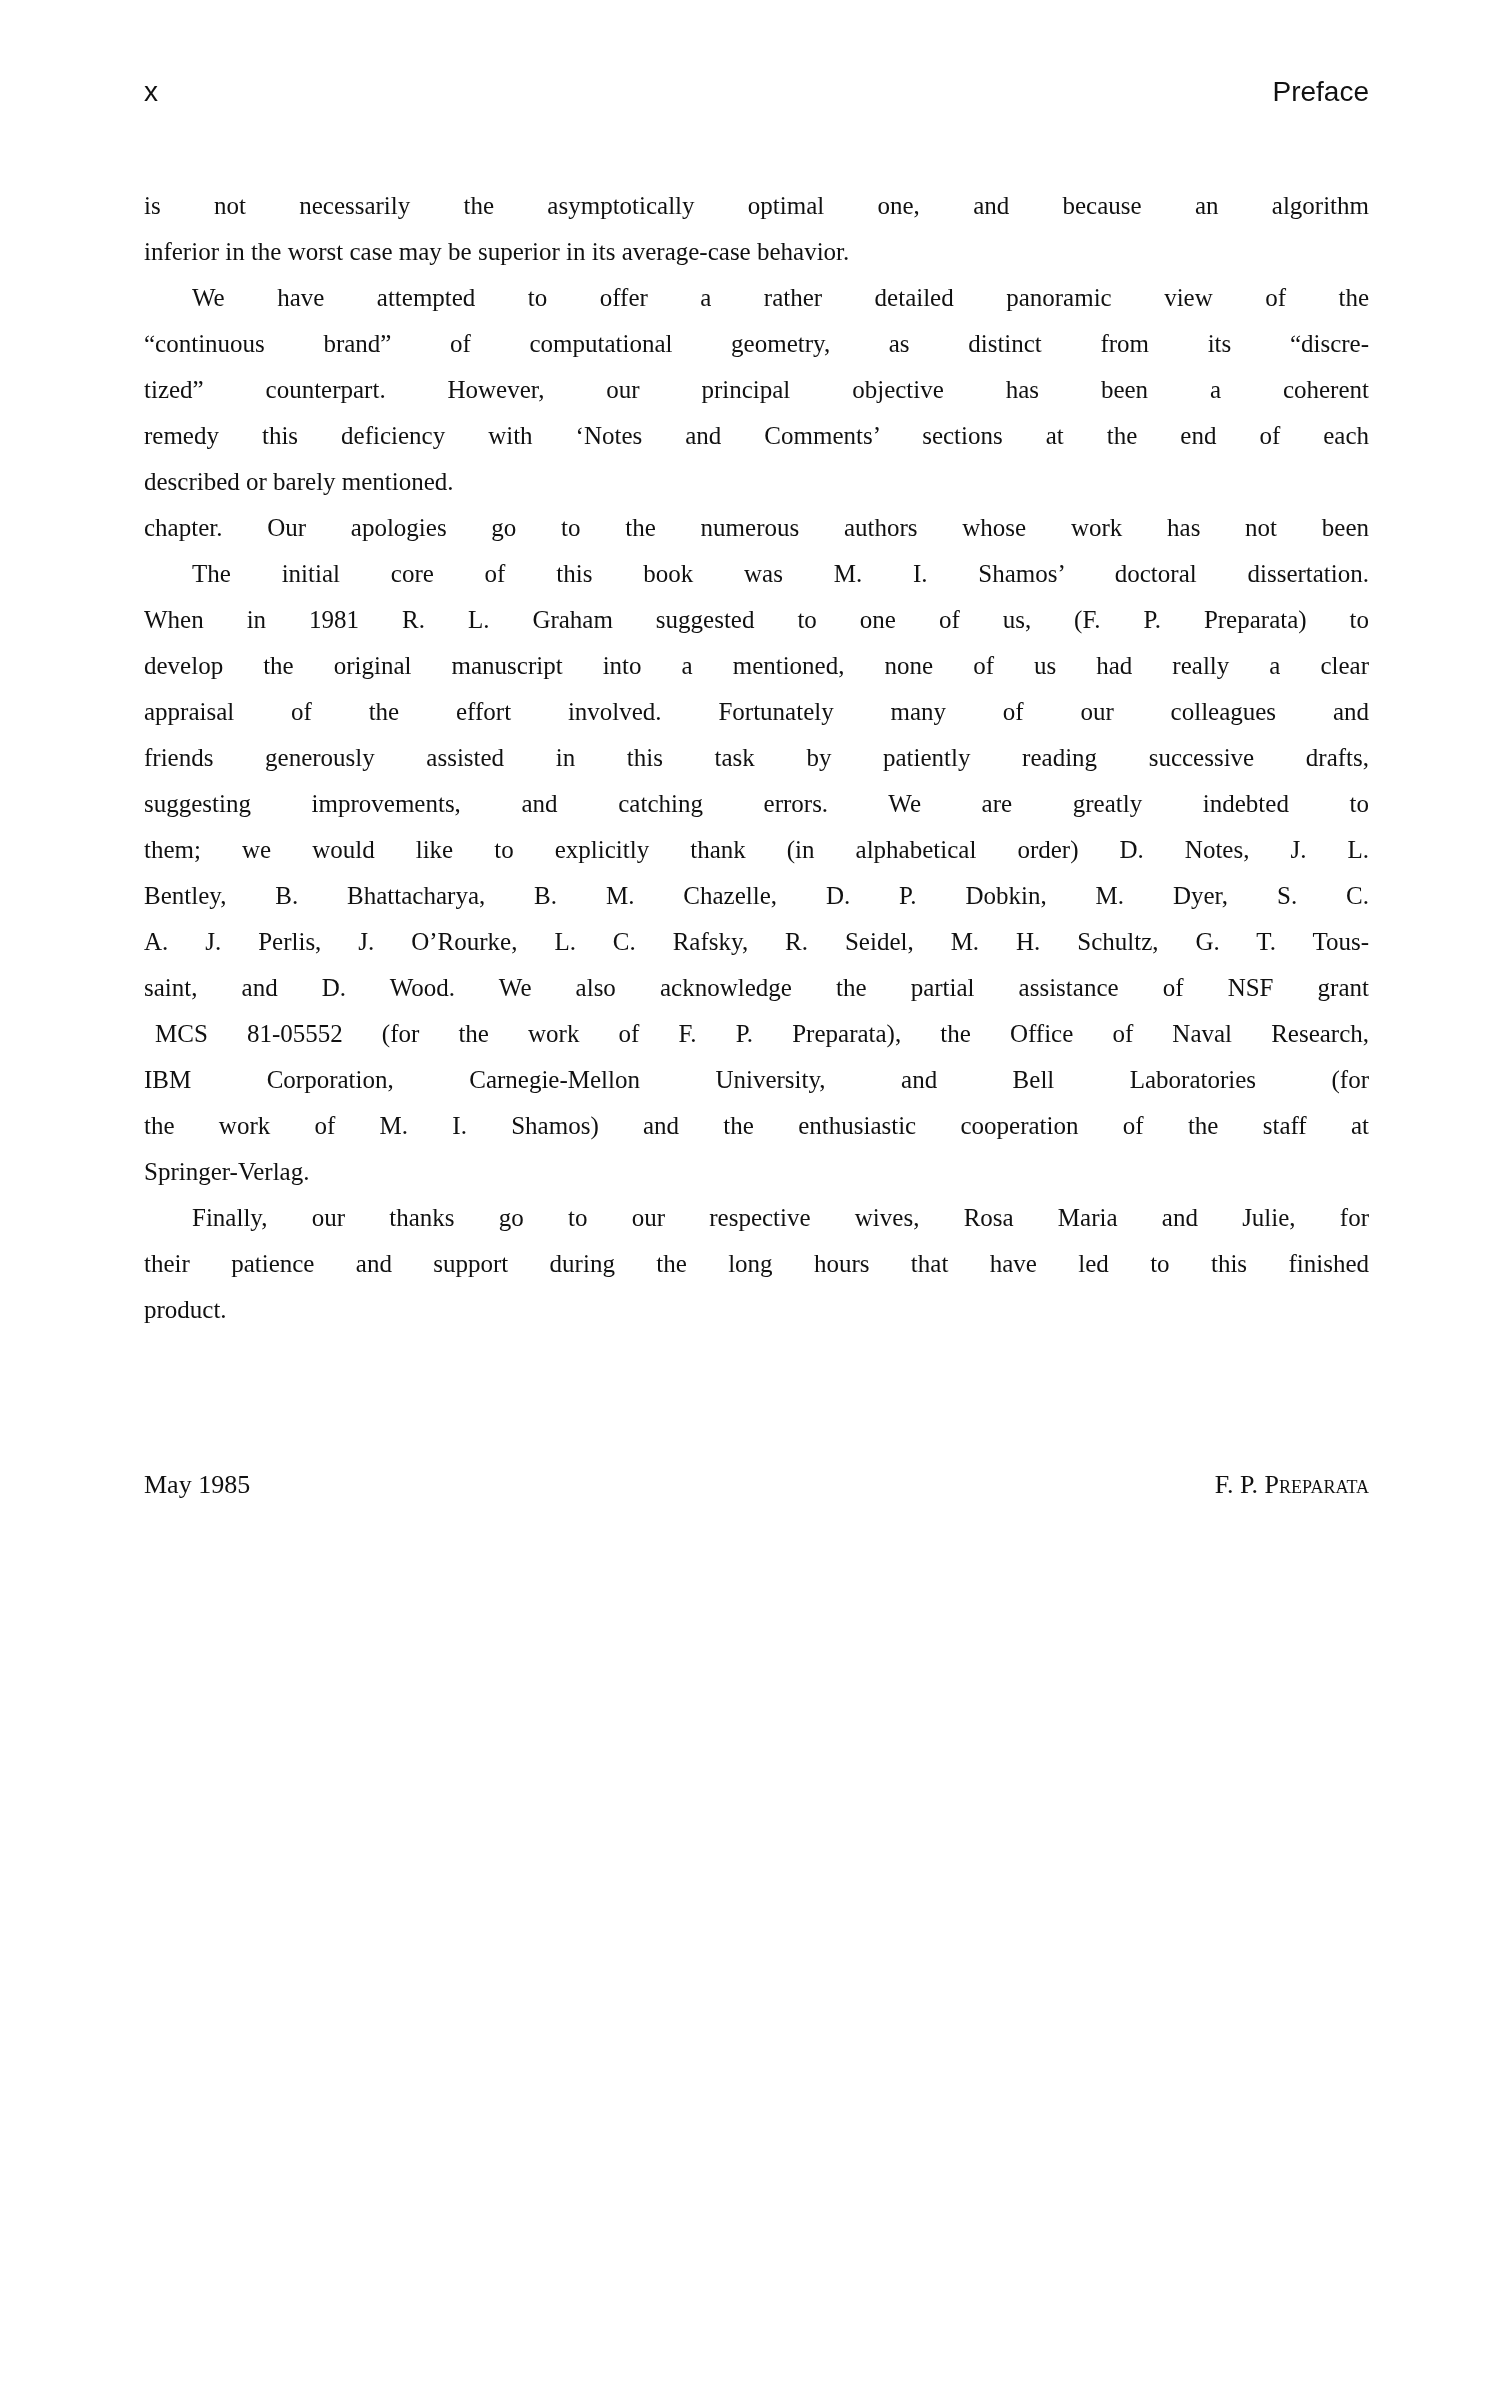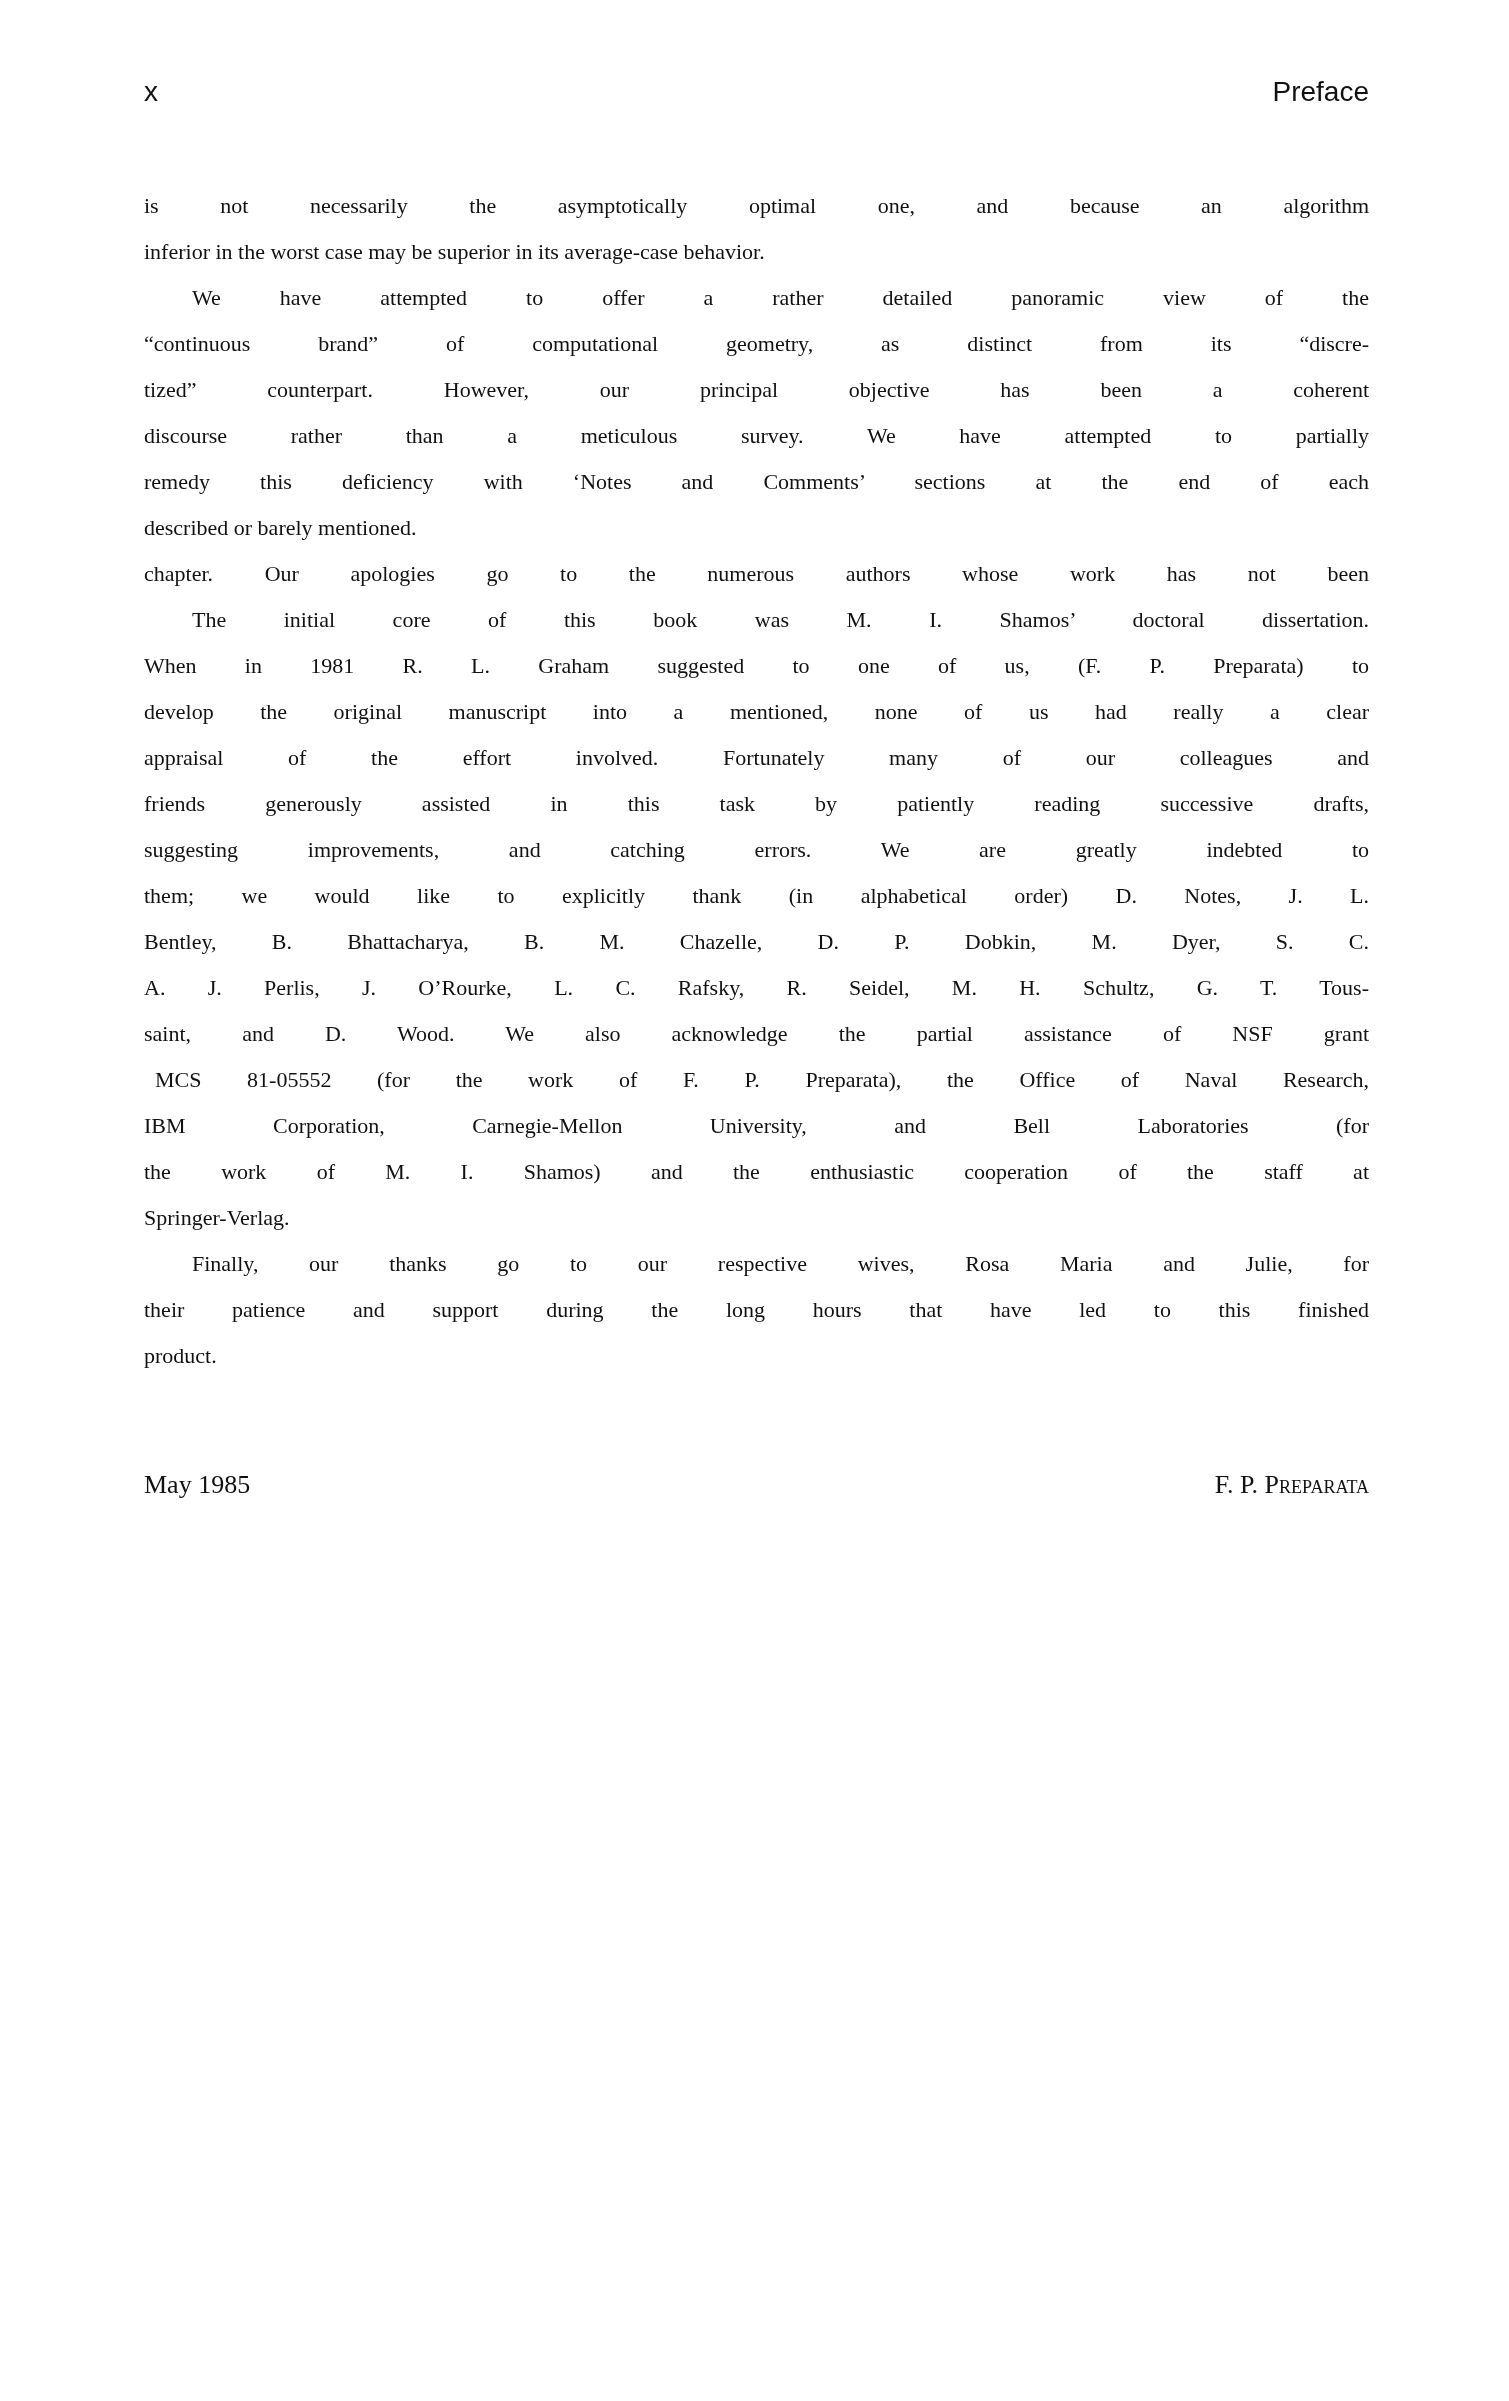--- a/index.html
+++ b/index.html
@@ -5,21 +5,21 @@
   html, body { margin: 0; padding: 0; background: #ffffff; }
   body { width: 1509px; height: 2401px; position: relative; overflow: hidden; color: #111111; }
   .running-head {
     position: absolute; left: 144px; width: 1225px; top: 75px; height: 34px;
     font-family: "Liberation Sans", sans-serif; font-size: 28px; line-height: 34px;
   }
   .running-head .folio { position: absolute; left: 0; top: 0; }
   .running-head .section { position: absolute; right: 0; top: 0; }
   .body-text {
     position: absolute; left: 144px; top: 183px; width: 1225px;
-    font-family: "Liberation Serif", serif; font-size: 22px; line-height: 46px;
+    font-family: "Liberation Serif", serif; font-size: 25px; line-height: 46px;
   }
   .line { display: block; white-space: nowrap; height: 46px; text-align: justify; text-align-last: justify; }
   .line.last { text-align: left; text-align-last: left; }
   .line.indent { padding-left: 48px; }
   .signature {
     position: absolute; left: 144px; width: 1225px; top: 1462px;
     font-family: "Liberation Serif", serif; font-size: 26px; line-height: 46px;
   }
   .sig-row { position: relative; height: 46px; }
   .date { position: absolute; left: 0; top: 0; }
@@ -33,21 +33,20 @@
   <span class="folio">x</span>
   <span class="section">Preface</span>
 </div>
 
 <div class="body-text" id="body-text">
     <span class="line" style="white-space: normal; overflow: hidden;">is not necessarily the asymptotically optimal one, and because an algorithm</span>
     <span class="line last">inferior in the worst case may be superior in its average-case behavior.</span>
     <span class="line indent" style="white-space: normal; overflow: hidden;">We have attempted to offer a rather detailed panoramic view of the</span>
     <span class="line" style="white-space: normal; overflow: hidden;">“continuous brand” of computational geometry, as distinct from its “discre-</span>
     <span class="line" style="white-space: normal; overflow: hidden;">tized” counterpart. However, our principal objective has been a coherent</span>
-    <span class="line" style="white-space: normal; overflow: hidden;">discourse rather than a meticulous survey. We have attempted to partially</span>
     <span class="line" style="white-space: normal; overflow: hidden;">remedy this deficiency with ‘Notes and Comments’ sections at the end of each</span>
     <span class="line last">described or barely mentioned.</span>
     <span class="line" style="white-space: normal; overflow: hidden;">chapter. Our apologies go to the numerous authors whose work has not been</span>
     <span class="line indent" style="white-space: normal; overflow: hidden;">The initial core of this book was M. I. Shamos’ doctoral dissertation.</span>
     <span class="line" style="white-space: normal; overflow: hidden;">When in 1981 R. L. Graham suggested to one of us, (F. P. Preparata) to</span>
     <span class="line" style="white-space: normal; overflow: hidden;">develop the original manuscript into a mentioned, none of us had really a clear</span>
     <span class="line" style="white-space: normal; overflow: hidden;">appraisal of the effort involved. Fortunately many of our colleagues and</span>
     <span class="line" style="white-space: normal; overflow: hidden;">friends generously assisted in this task by patiently reading successive drafts,</span>
     <span class="line" style="white-space: normal; overflow: hidden;">suggesting improvements, and catching errors. We are greatly indebted to</span>
     <span class="line" style="white-space: normal; overflow: hidden;">them; we would like to explicitly thank (in alphabetical order) D. Notes, J. L.</span>

